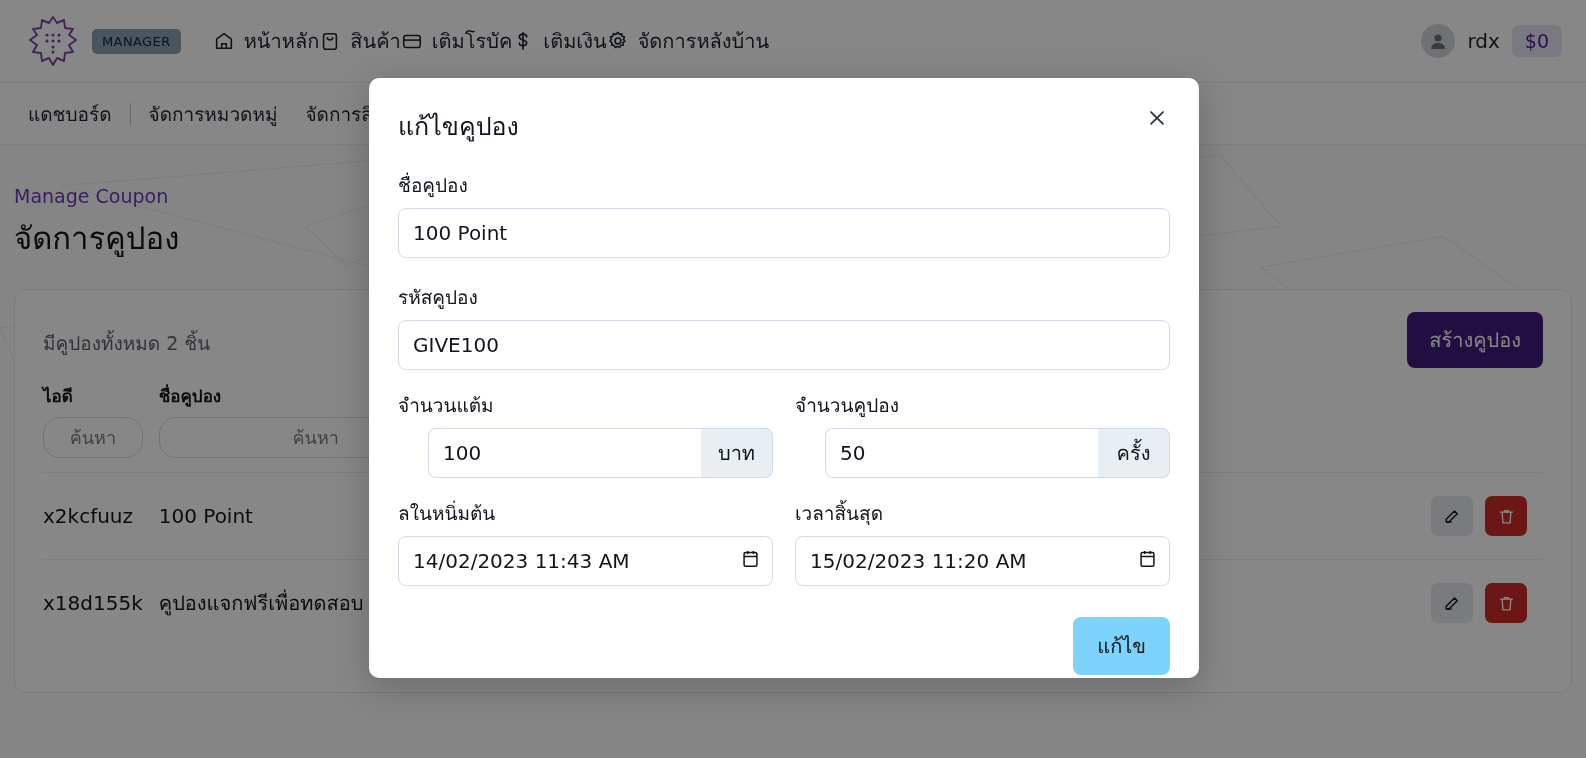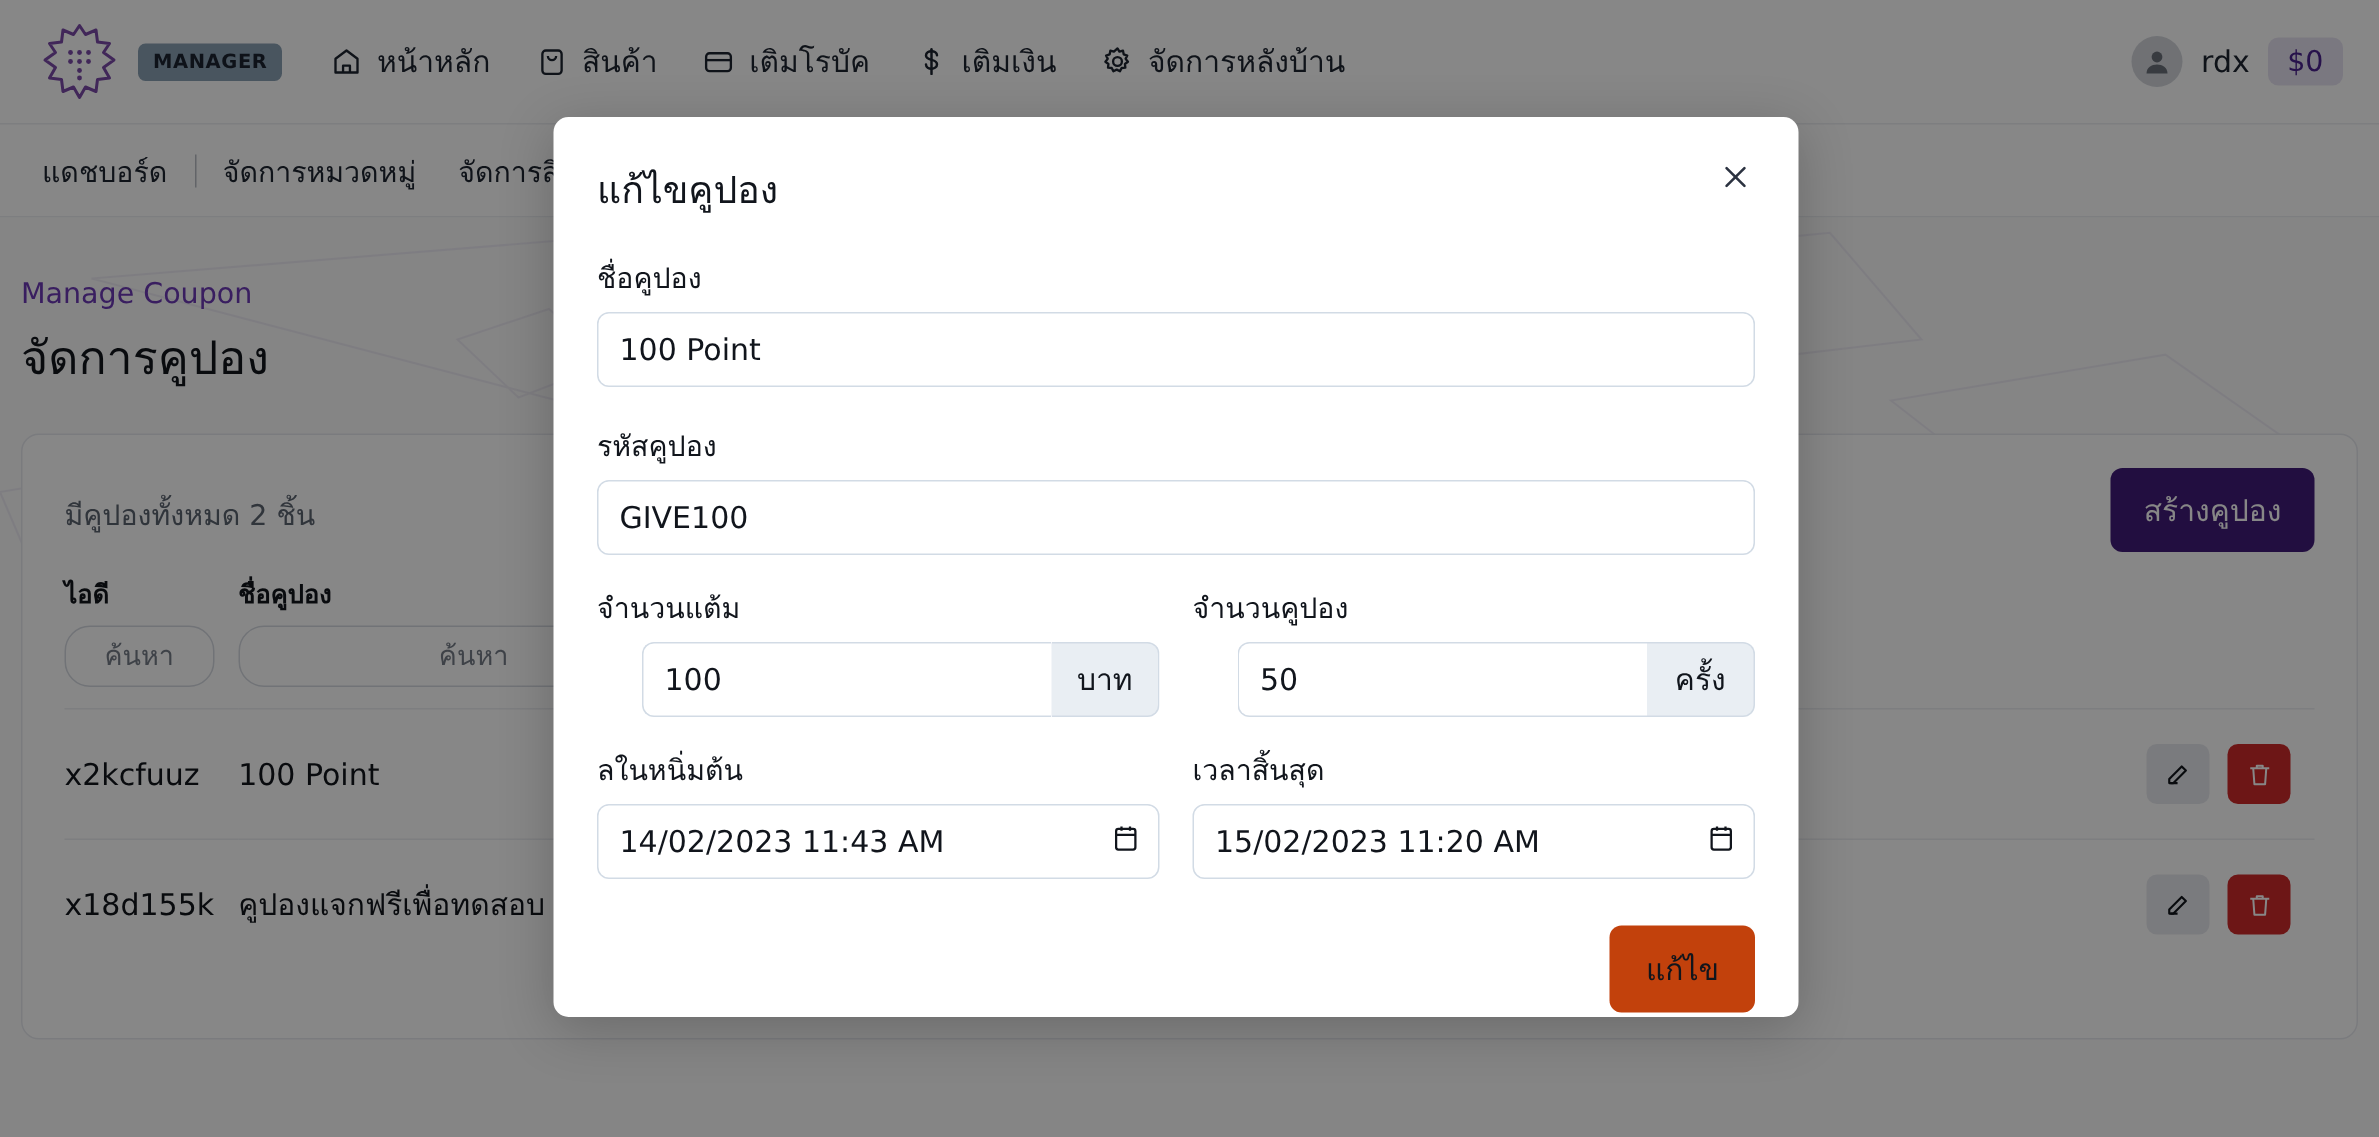--- a/index.html
+++ b/index.html
@@ -34,30 +34,29 @@
   .logo-wrap {
     width: 58px; height: 58px;
     display: flex; align-items: center; justify-content: center;
     flex: none;
   }
   .badge-manager {
     margin-left: 10px;
     background: #8aa0b4;
     color: #1b2330;
     font-size: 13px;
-    font-weight: bold;
+    font-weight: normal;
     letter-spacing: .4px;
     padding: 5px 10px;
     border-radius: 5px;
   }
   .nav-items {
     display: flex;
     align-items: center;
     margin-left: 32px;
-    gap: 30px;
   }
   .nav-item {
     display: flex; align-items: center; gap: 9px;
     font-size: 20px;
     color: #1d2430;
     cursor: pointer;
     white-space: nowrap;
   }
   .nav-item svg { display: block; }
   .topbar-right {
@@ -279,21 +278,21 @@
     position: absolute; right: 14px; top: 50%;
     transform: translateY(-50%);
     pointer-events: none;
     color: #11151c;
   }
   .modal-foot {
     display: flex; justify-content: flex-end;
     margin-top: 31px;
   }
   .btn-submit {
-    background: #c2410c;
+    background: #7dd3fc;
     color: #11151c;
     font-size: 20px;
     border: none;
     border-radius: 8px;
     padding: 13px 24px;
     cursor: pointer;
     font-family: inherit;
   }
 </style>
 </head>

